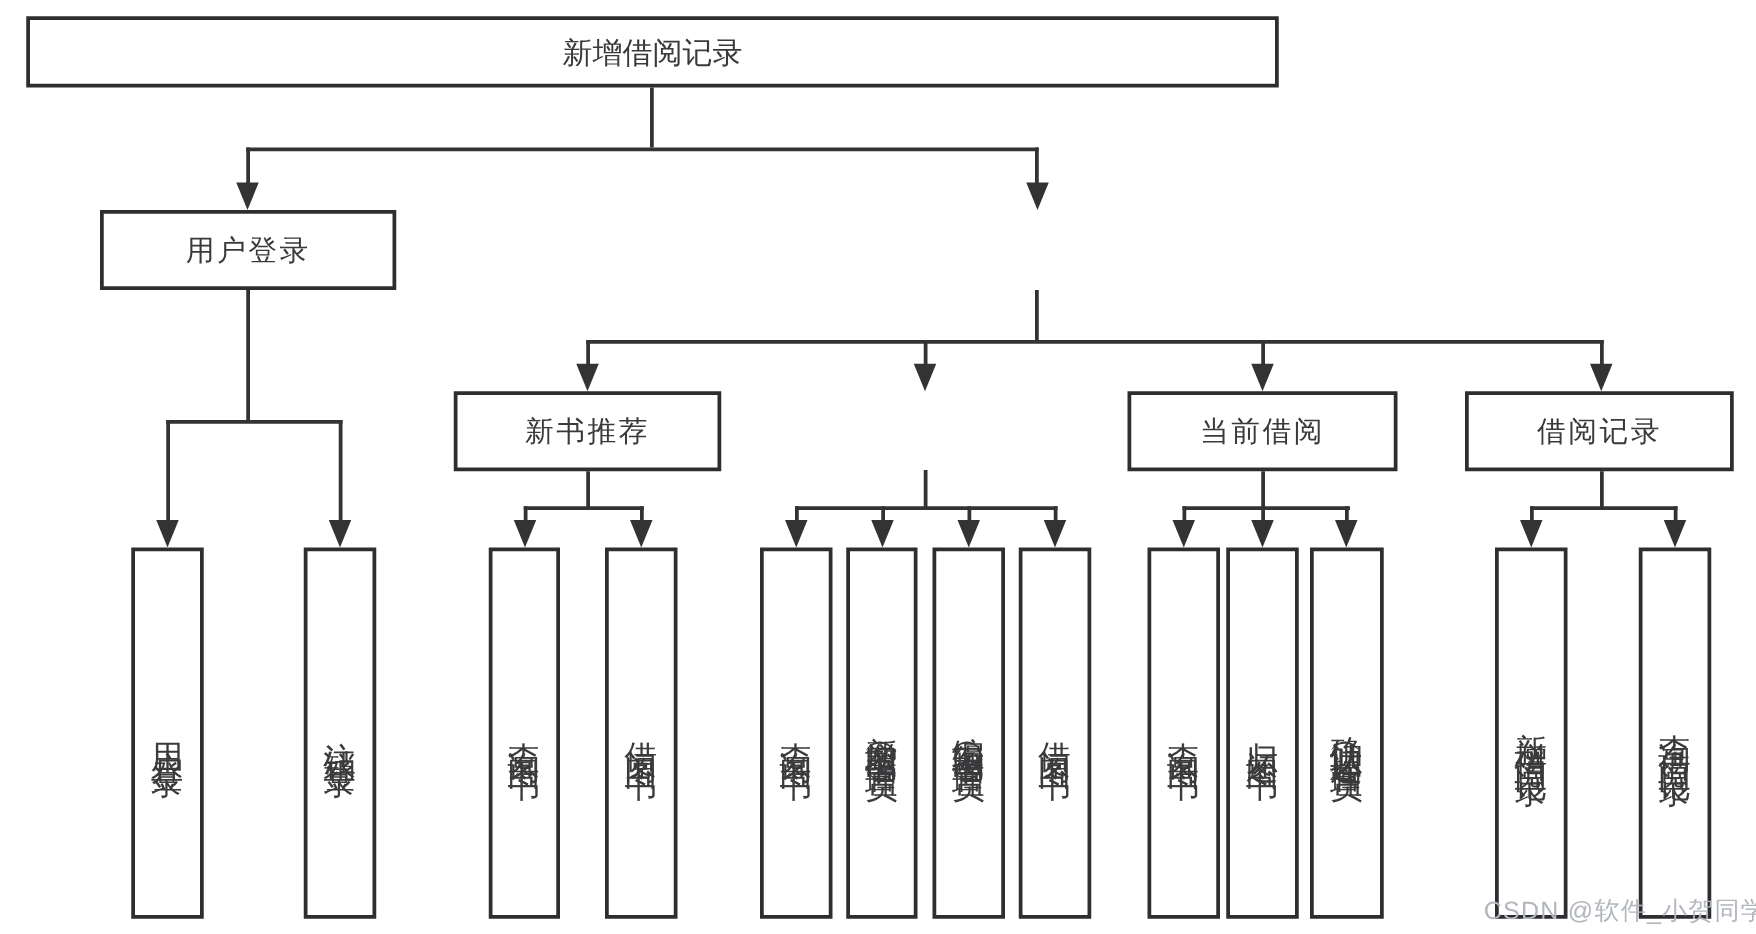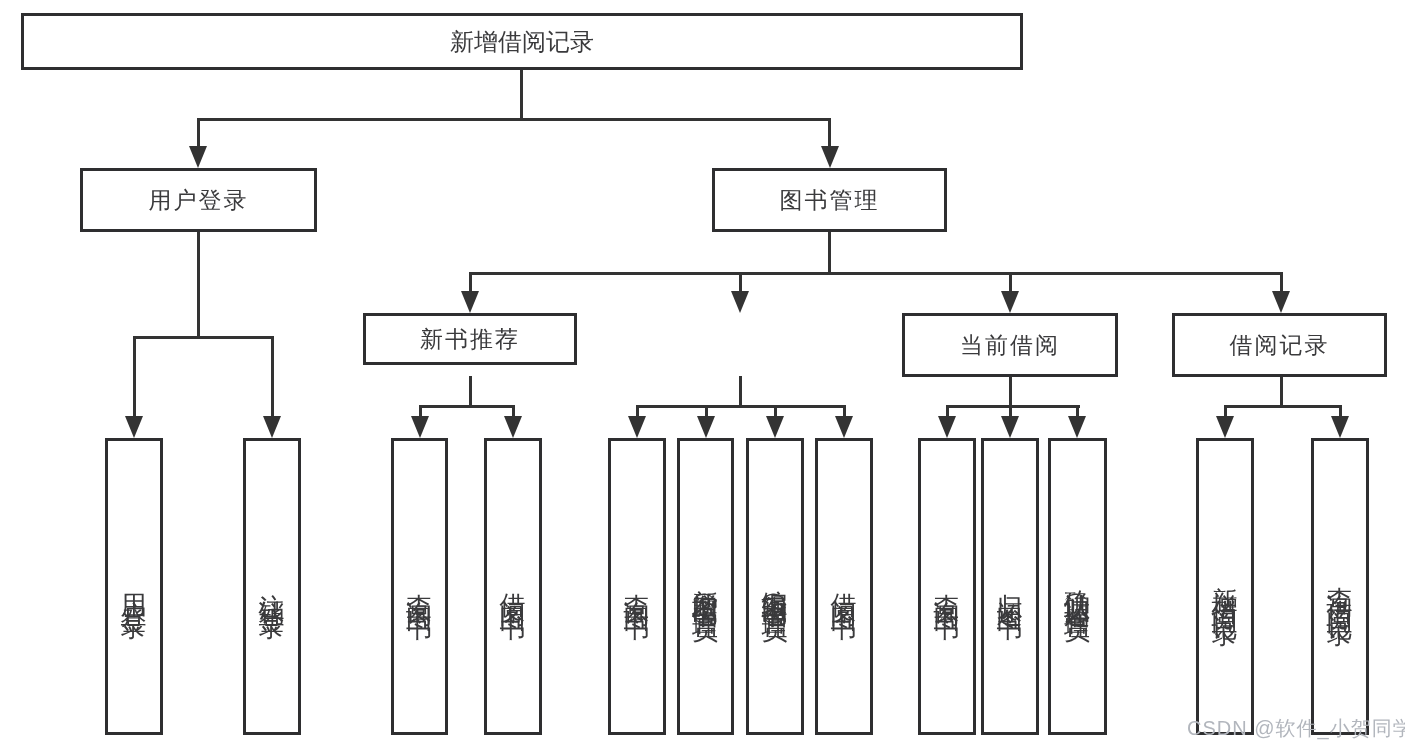--- a/index.html
+++ b/index.html
@@ -118,25 +118,22 @@
       <div class="arrow" style="left: 1331px; top: 416px;"></div>
     </div>
 
   <div class="node root">
     <span>新增借阅记录</span>
   </div>
 
   <div class="node lvl" style="left:80px;top:168px;width:237px;height:64px">
     <span>用户登录</span>
   </div>
-  <div class="node lvl" style="left:712px;top:168px;width:235px;height:64px">
-    <span>图书管理</span>
-  </div>
 
-  <div class="node lvl" style="left:363px;top:313px;width:214px;height:52px">
+  <div class="node lvl" style="left:363px;top:313px;width:214px;height:64px">
     <span>新书推荐</span>
   </div>
   <div class="node lvl" style="left:1172px;top:313px;width:215px;height:64px">
     <span>借阅记录</span>
   </div>
   <div class="node lvl" style="left:902px;top:313px;width:216px;height:64px">
     <span>当前借阅</span>
   </div>
 
   <div class="node leaf" style="left:105px;width:58px">

